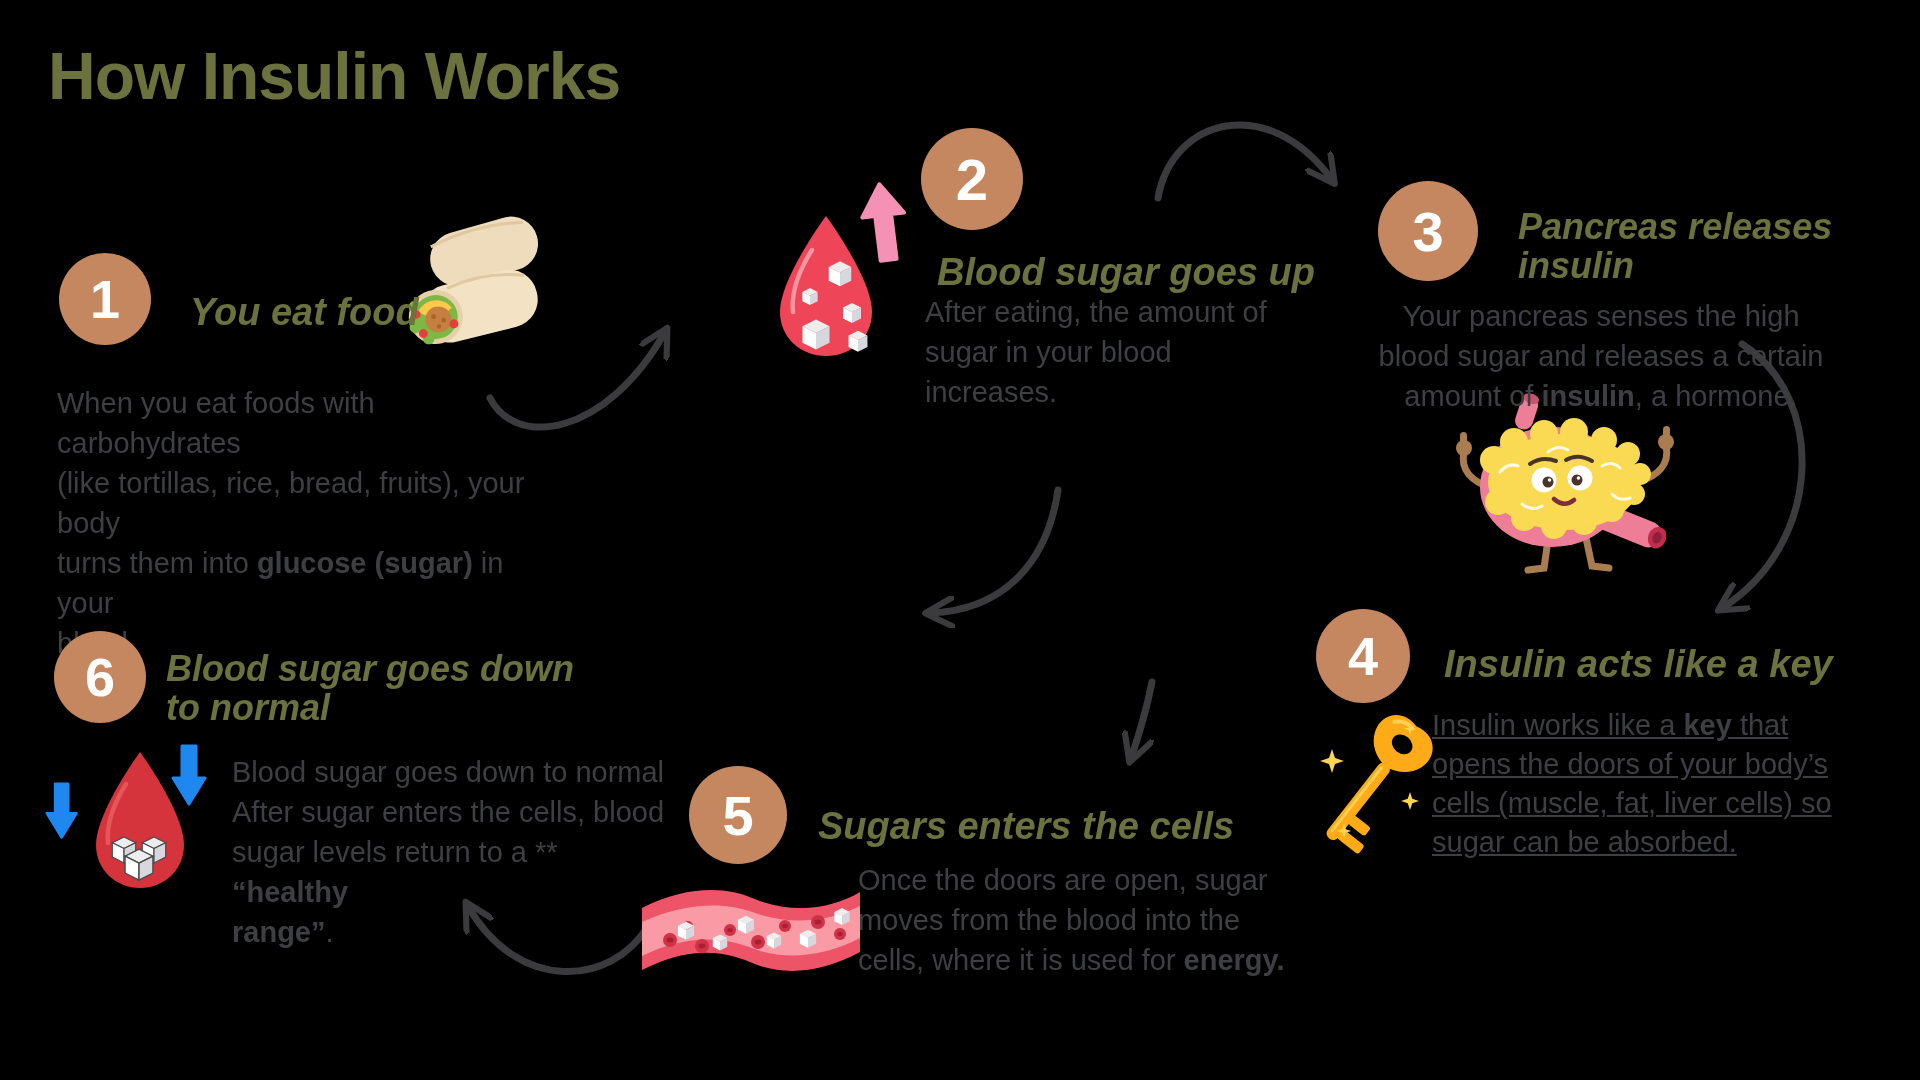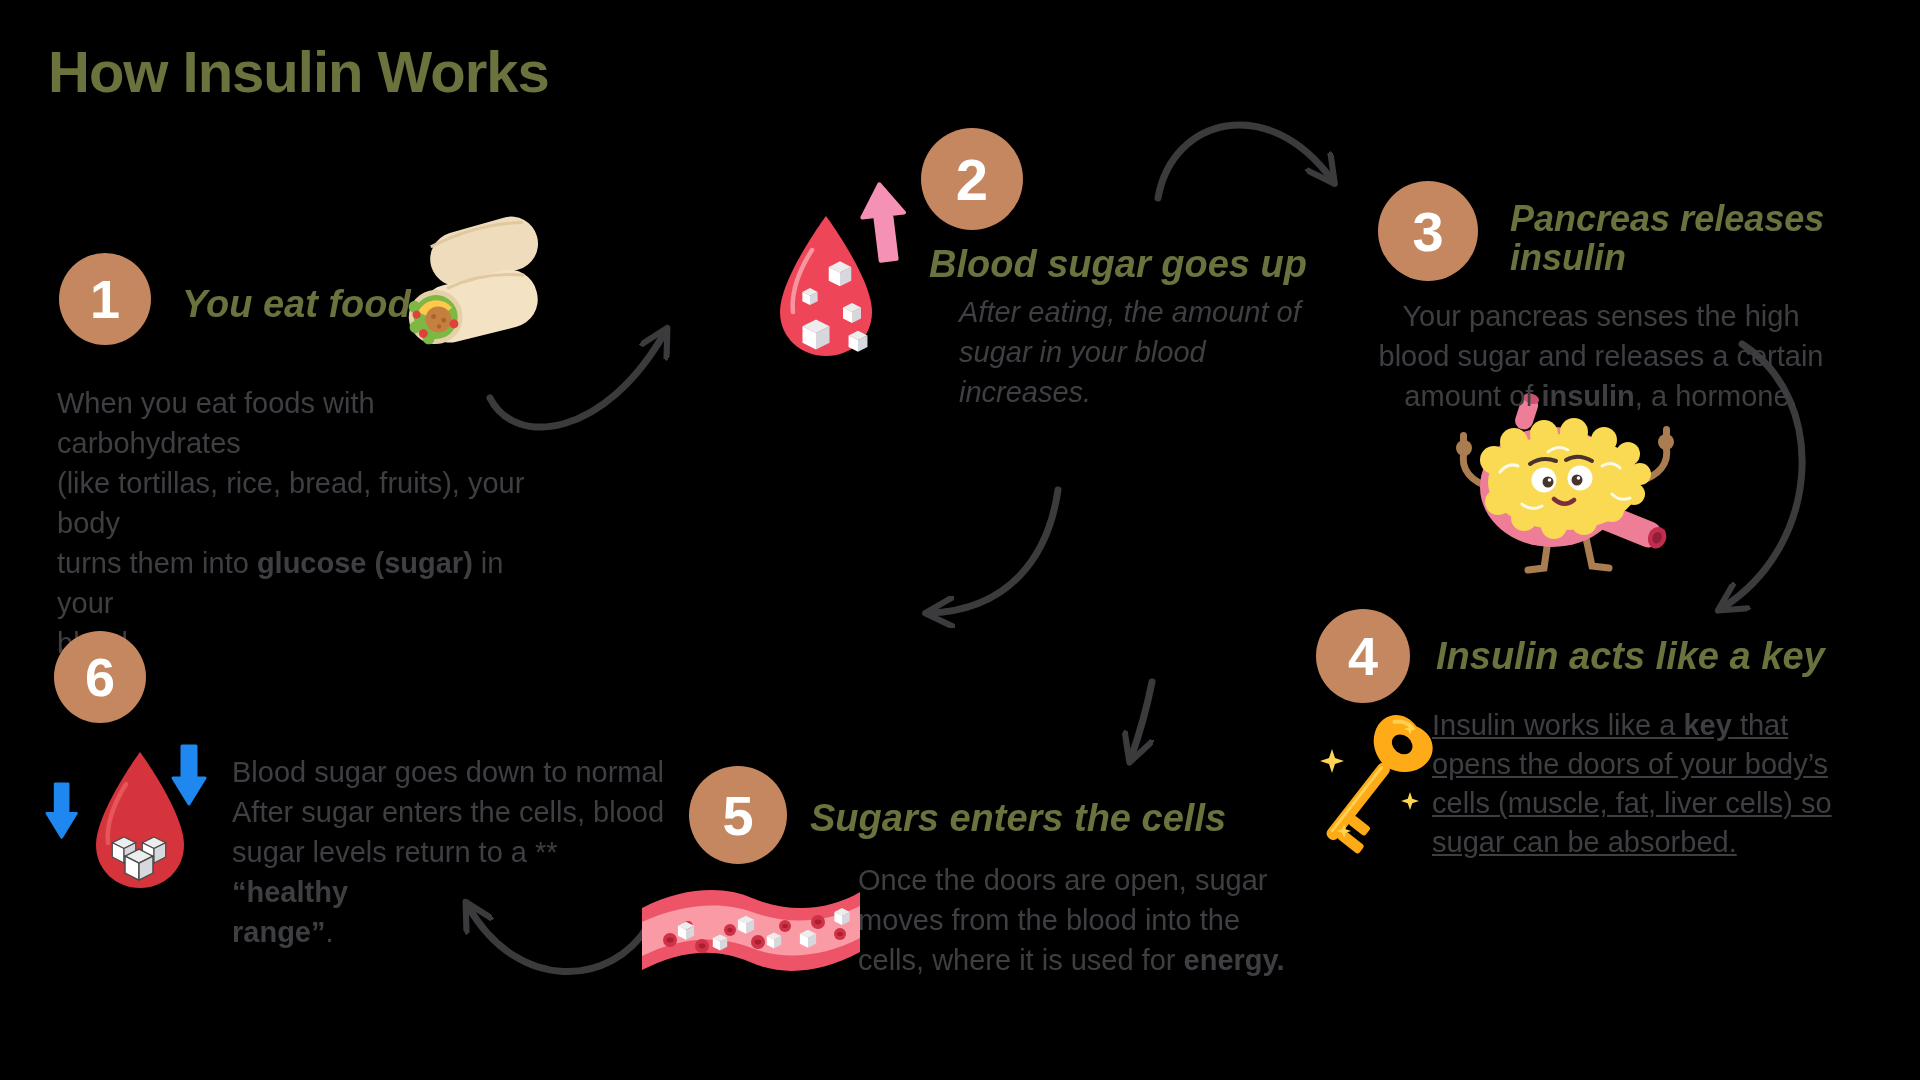--- a/index.html
+++ b/index.html
@@ -1,22 +1,22 @@
 <!DOCTYPE html>
 <html><head>
 <meta charset="utf-8">
 <style>
   html,body{margin:0;padding:0;background:#000;}
   .stage{position:relative;width:1920px;height:1080px;background:#000;overflow:hidden;
          font-family:"Liberation Sans", sans-serif;}
-  .title{position:absolute;left:48px;top:38px;font-size:58px;font-weight:bold;
+  .title{position:absolute;left:48px;top:38px;font-size:66px;font-weight:bold;
          color:#6b723e;letter-spacing:-1px;margin:0;}
   .circle{position:absolute;border-radius:50%;background:#c5875f;display:flex;
           align-items:center;justify-content:center;color:#fff;font-weight:bold;}
-  .h{position:absolute;margin:4px;font-style:italic;font-weight:bold;color:#6b723e;
+  .h{position:absolute;margin:12px;font-style:italic;font-weight:bold;color:#6b723e;
      white-space:pre-line;line-height:1.08;}
   .b{position:absolute;margin:0;color:#3e3f43;font-size:29px;line-height:40px;
      white-space:pre-line;}
   .bold{font-weight:bold;}
   .center{text-align:center;}
   svg.art{position:absolute;left:0;top:0;pointer-events:none;}
 </style>
 </head>
 <body>
 
@@ -210,21 +210,21 @@
   <h2 class="h" style="left:178px;top:280px;font-size:38px;">You eat food</h2>
   <p class="b" style="left:57px;top:383px;width:480px;"><span>When you eat foods with carbohydrates
 (like tortillas, rice, bread, fruits), your body
 turns them into </span><span class="bold">glucose (sugar)</span><span> in your
 blood.</span></p>
 
   <div class="circle" style="left:921px;top:128px;width:102px;height:102px;font-size:58px;">
     <span>2</span>
   </div>
   <h2 class="h" style="left:925px;top:240px;font-size:38px;">Blood sugar goes up</h2>
-  <p class="b" style="left:959px;top:292px;width:400px;font-style:italic;"><span>After eating, the amount of
+  <p class="b" style="left:925px;top:292px;width:400px;"><span>After eating, the amount of
 sugar in your blood
 increases.</span></p>
 
   <div class="circle" style="left:1378px;top:181px;width:100px;height:100px;font-size:56px;">
     <span>3</span>
   </div>
   <h2 class="h" style="left:1506px;top:196px;font-size:36px;">Pancreas releases
 insulin</h2>
   <p class="b center" style="left:1378px;top:296px;width:446px;"><span>Your pancreas senses the high
 blood sugar and releases a certain
@@ -243,18 +243,20 @@
     <span>5</span>
   </div>
   <h2 class="h" style="left:806px;top:794px;font-size:38px;text-align:center;">Sugars enters the cells</h2>
   <p class="b" style="left:858px;top:860px;width:430px;"><span>Once the doors are open, sugar
 moves from the blood into the
 cells, where it is used for </span><span class="bold">energy.</span></p>
 
   <div class="circle" style="left:54px;top:631px;width:92px;height:92px;font-size:54px;">
     <span>6</span>
   </div>
+  <h2 class="h" style="left:154px;top:638px;font-size:36px;">Blood sugar goes down
+to normal</h2>
   <p class="b" style="left:232px;top:752px;width:440px;"><span>Blood sugar goes down to normal
 After sugar enters the cells, blood
 sugar levels return to a ** </span><span class="bold">“healthy
 range”</span><span>.</span></p>
 
 </div>
 
 </body></html>

